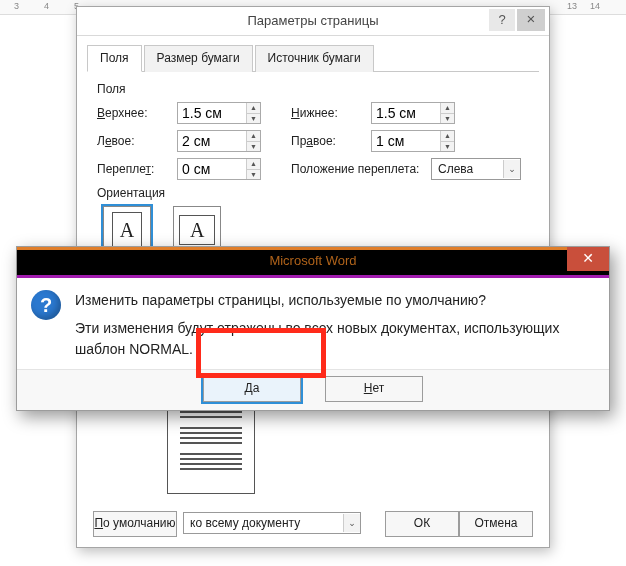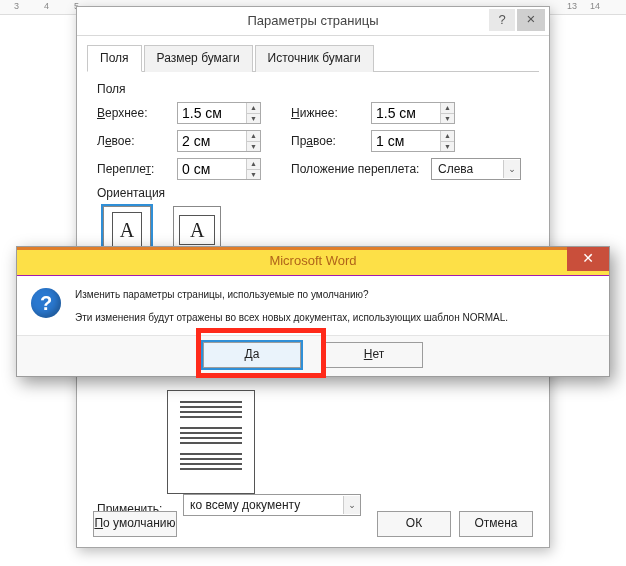--- a/index.html
+++ b/index.html
@@ -205,57 +205,58 @@
   }
   .preview .ln {
     height: 2px;
     background: #555;
     margin-bottom: 3px;
   }
   
   .apply-row {
     display: flex;
     align-items: flex-end;
+    margin-top: 18px;
   }
   .apply-row .select { width: 170px; }
   .footer {
     position: absolute;
     left: 0; right: 0; bottom: 10px;
     display: flex;
     justify-content: space-between;
     padding: 0 16px;
   }
   .btn {
     min-width: 82px;
     height: 24px;
     border: 1px solid #9c9c9c;
     background: #f7f7f7;
     text-align: center;
     line-height: 22px;
     cursor: pointer;
     font-size: 12px;
   }
   .btn.small { min-width: 72px; }
-  .footer-right { display: flex; gap: 8px; }
+  .footer-right { display: flex; }
 
   
   .msgbox {
     position: absolute;
     left: 16px;
     top: 246px;
     width: 592px;
     background: #fff;
     border: 1px solid #9c9c9c;
     box-shadow: 4px 6px 16px rgba(0,0,0,.4);
     z-index: 20;
   }
   .msgbox .mtitle {
     height: 28px;
-    background: #fde047;
-    border-bottom: 1px solid #a21caf;
+    background: #000000;
+    border-bottom: 3px solid #a21caf;
     text-align: center;
     line-height: 28px;
     color: #b0631a;
     font-size: 13px;
     position: relative;
   }
   .msgbox .mtitle::before {
     content:"";
     position:absolute;
     left:0; right:0; top:0;
@@ -283,21 +284,21 @@
     border-radius: 50%;
     background: #2a78cf;
     color: #fff;
     font-size: 20px;
     font-weight: bold;
     text-align: center;
     line-height: 30px;
     flex-shrink: 0;
     box-shadow: inset -3px -3px 6px rgba(0,0,0,.25);
   }
-  .msgtext { flex: 1; font-size: 10px; line-height: 1.45; }
+  .msgtext { flex: 1; font-size: 14px; line-height: 1.45; }
   .msgtext div:first-child { margin-bottom: 8px; }
   .mbuttons {
     display: flex;
     justify-content: center;
     gap: 24px;
     padding: 6px 0 8px;
     background: #f8f8f8;
     border-top: 1px solid #e4e4e4;
     align-items: center;
   }

